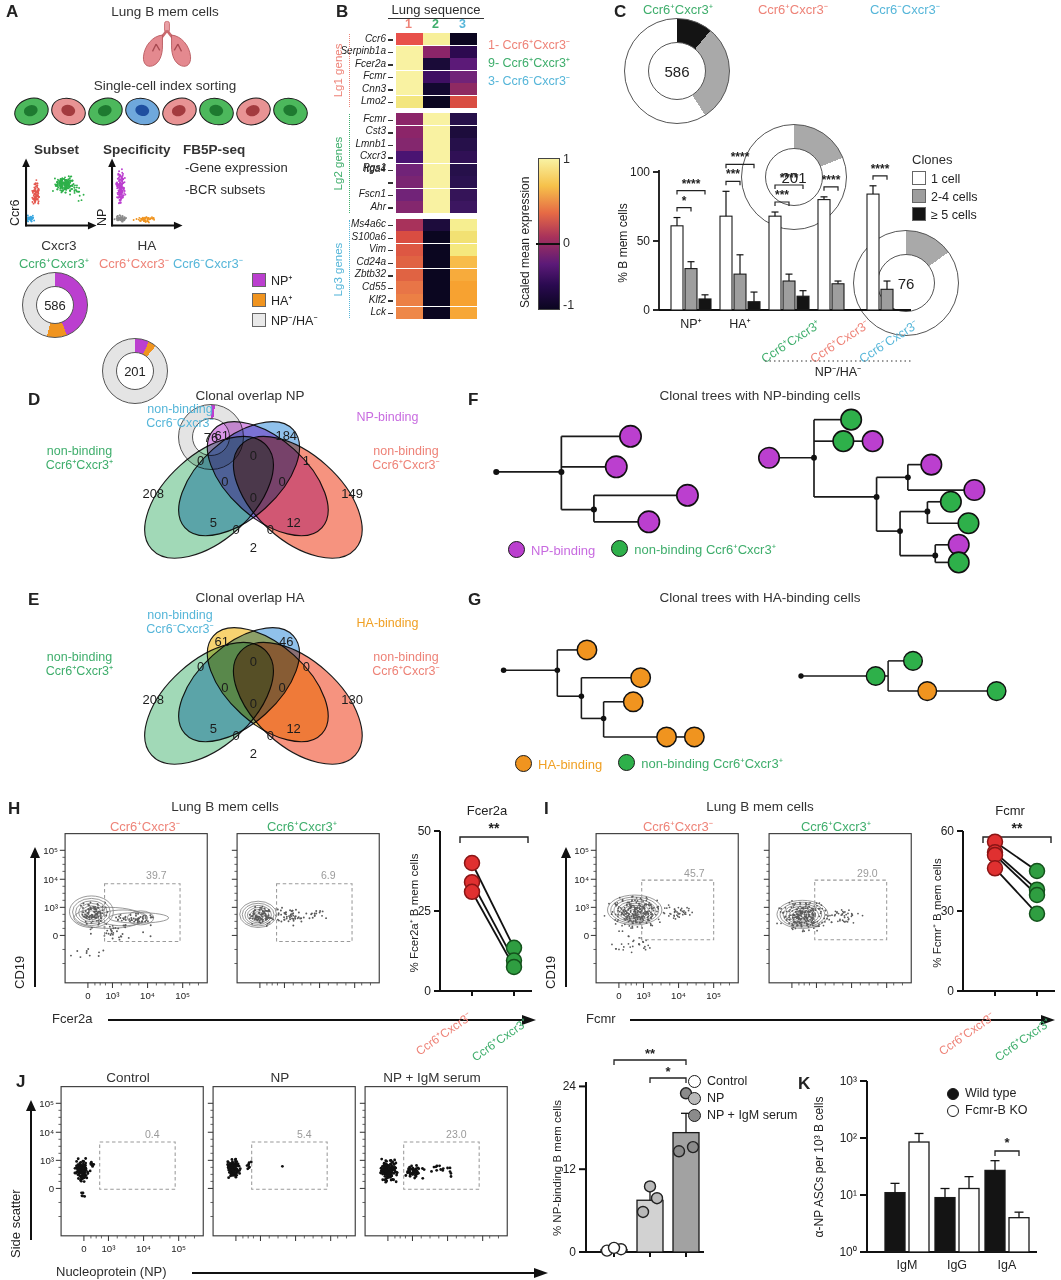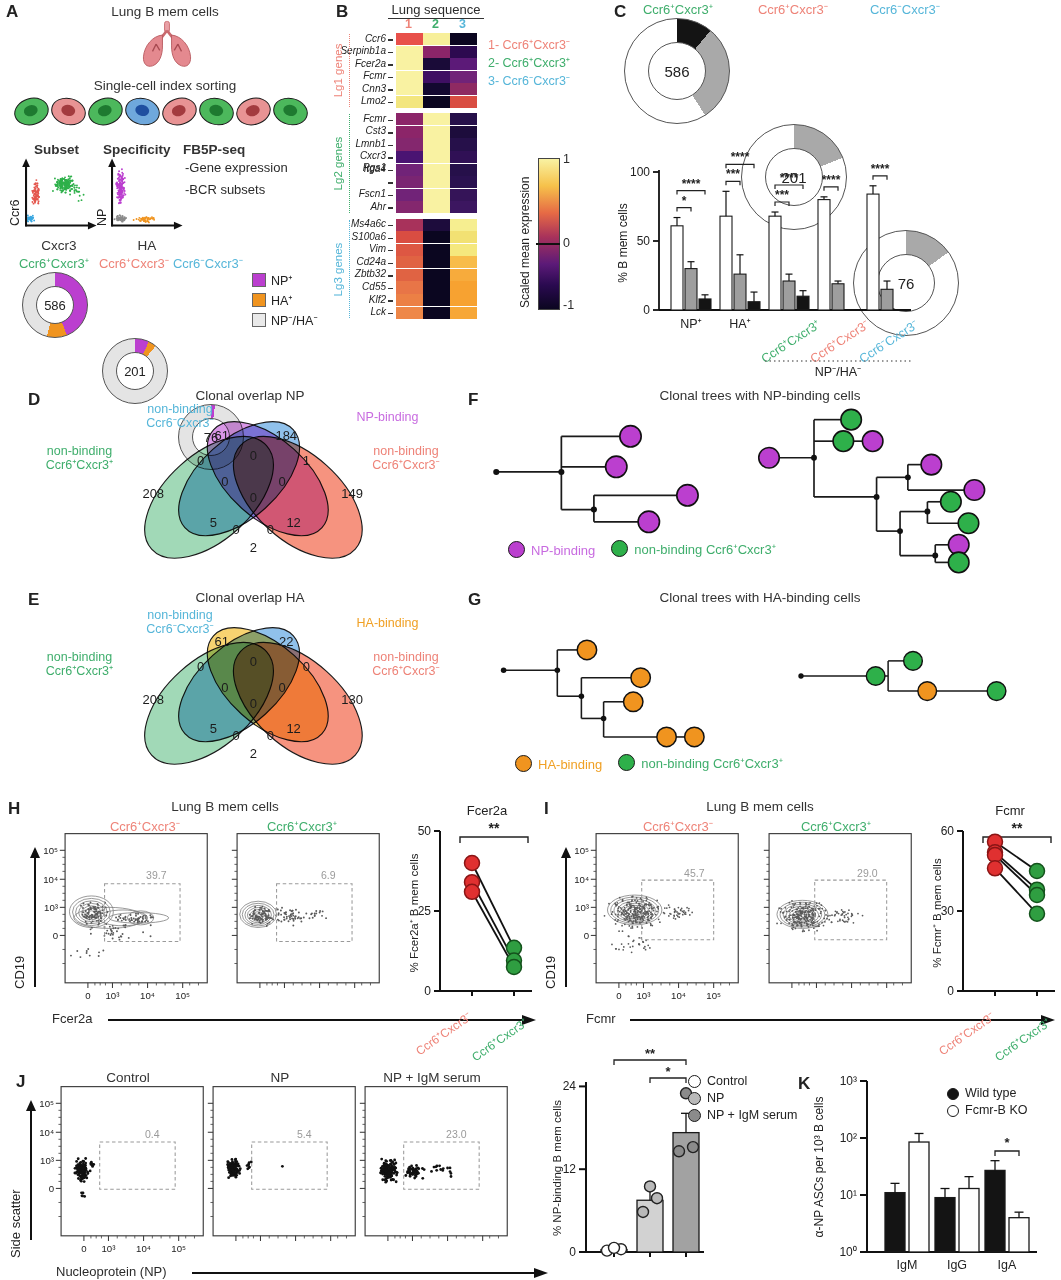--- a/index.html
+++ b/index.html
@@ -822,21 +822,21 @@
         <div class="hm-cell" style="left: 93px; top: 306.55px; width: 26.5px; height: 12.15px; background: rgb(11, 6, 32);"></div>
         <div class="hm-cell" style="left: 120px; top: 306.55px; width: 26.5px; height: 12.15px; background: rgb(247, 167, 55);"></div>
         <div class="hm-grp" style="left: 2px; top: 33px; height: 75.3px; color: rgb(238, 131, 120);">Lg1 genes</div>
         <div class="hm-dot" style="left: 19px; top: 34px; height: 73.3px; color: rgb(238, 131, 120);"></div>
         <div class="hm-grp" style="left: 2px; top: 113.3px; height: 100.4px; color: rgb(63, 174, 108);">Lg2 genes</div>
         <div class="hm-dot" style="left: 19px; top: 114.3px; height: 98.4px; color: rgb(63, 174, 108);"></div>
         <div class="hm-grp" style="left: 2px; top: 218.7px; height: 100.4px; color: rgb(86, 182, 217);">Lg3 genes</div>
         <div class="hm-dot" style="left: 19px; top: 219.7px; height: 98.4px; color: rgb(86, 182, 217);"></div>
       </div>
     <div class="abs c-salmon" style="left:158px;top:36px;font-size:12.5px;">1- Ccr6⁺Cxcr3⁻</div>
-    <div class="abs c-green" style="left:158px;top:54px;font-size:12.5px;">2- Ccr6⁺Cxcr3⁺</div>
+    <div class="abs c-green" style="left:158px;top:54px;font-size:12.5px;">9- Ccr6⁺Cxcr3⁺</div>
     <div class="abs c-blue" style="left:158px;top:72px;font-size:12.5px;">3- Ccr6⁻Cxcr3⁻</div>
     <div class="abs vert" style="left:188px;top:158px;height:150px;font-size:12px;">Scaled mean expression</div>
     <div class="abs" style="left:208px;top:158px;width:20px;height:150px;border:1px solid #444;background:linear-gradient(180deg,#f9f2a2 0%,#f6c14a 18%,#e66a45 36%,#a8325b 52%,#5c1a78 70%,#2a0a50 84%,#0b0620 100%);"></div>
     <div class="abs" style="left:206px;top:243px;width:24px;border-top:2px solid #111;"></div>
     <span class="abs" style="left:233px;top:152px;font-size:12.5px;">1</span>
     <span class="abs" style="left:233px;top:236px;font-size:12.5px;">0</span>
     <span class="abs" style="left:233px;top:298px;font-size:12.5px;">-1</span>
   </div>
 
   <div class="abs" style="left:610px;top:0;width:451px;height:385px;">
@@ -927,20 +927,26 @@
           <rect x="266" y="141.3" width="12" height="20.69999999999999" fill="#9e9e9e" stroke="#1a1a1a" stroke-width="1.1"></rect>
           <line x1="272" y1="141.3" x2="272" y2="133.02" stroke="#111" stroke-width="1.2"></line>
           <line x1="268.5" y1="133.02" x2="275.5" y2="133.02" stroke="#111" stroke-width="1.2"></line>
           <path d="M258 31.80000000000001 V27.80000000000001 H272 V31.80000000000001" fill="none" stroke="#222" stroke-width="1.2"></path>
           <text x="265" y="24.80000000000001" text-anchor="middle" font-size="12" font-weight="bold" fill="#222">****</text>
           <text x="276" y="197" text-anchor="middle" font-size="12.5" fill="#56b6d9" transform="rotate(-33 276 197)">Ccr6⁻Cxcr3⁻</text>
           <line x1="150" y1="213" x2="296" y2="213" stroke="#777" stroke-width="1.4" stroke-dasharray="1.5 3"></line>
           <text x="223" y="228" text-anchor="middle" font-size="12.5" fill="#222">NP⁻/HA⁻</text>
         </svg>
       </div>
+    <div class="abs" style="left:302px;top:152px;width:145px;">
+      <div style="font-size:13px;margin-bottom:4px;">Clones</div>
+      <div class="legrow"><span class="leg-sq" style="background:#ffffff"></span><span>1 cell</span></div>
+      <div class="legrow"><span class="leg-sq" style="background:#9e9e9e"></span><span>2-4 cells</span></div>
+      <div class="legrow"><span class="leg-sq" style="background:#141414"></span><span>≥ 5 cells</span></div>
+    </div>
   </div>
 
   <div class="abs" style="left:20px;top:388px;width:440px;height:196px;">
     <span class="abs panel-letter" style="left:8px;top:2px;">D</span>
     <div class="abs ttl ctr" style="left:90px;top:0;width:280px;">Clonal overlap NP</div>
     <div class="abs vlab c-blue" style="left:100px;top:14px;width:120px;">
       <div>non-binding</div>
         <div>Ccr6⁻Cxcr3⁻</div>
       </div>
     <div class="abs vlab c-purple" style="left:305px;top:22px;width:125px;">NP-binding</div>
@@ -994,21 +1000,21 @@
         <div>Ccr6⁺Cxcr3⁻</div>
       </div>
     <div class="abs" style="left:96px;top:34px;width:272px;height:152px;">
       <svg viewBox="0 0 380 210" width="100%" height="100%">
         <ellipse cx="130" cy="118" rx="108" ry="60" transform="rotate(-42 130 118)" fill-opacity="0.8" stroke="#1a1a1a" stroke-width="1.6" style="mix-blend-mode:multiply" fill="#8ad0a5"></ellipse>
         <ellipse cx="172" cy="92" rx="102" ry="55" transform="rotate(-42 172 92)" fill-opacity="0.8" stroke="#1a1a1a" stroke-width="1.6" style="mix-blend-mode:multiply" fill="#74b2e6"></ellipse>
         <ellipse cx="212" cy="92" rx="102" ry="55" transform="rotate(42 212 92)" fill-opacity="0.8" stroke="#1a1a1a" stroke-width="1.6" style="mix-blend-mode:multiply" fill="#f6c84e"></ellipse>
         <ellipse cx="254" cy="118" rx="108" ry="60" transform="rotate(42 254 118)" fill-opacity="0.8" stroke="#1a1a1a" stroke-width="1.6" style="mix-blend-mode:multiply" fill="#f4785f"></ellipse>
       </svg>
       <span class="vr" style="left:38.9%;top:15.2%">61</span>
-      <span class="vr" style="left:62.6%;top:15.2%">22</span>
+      <span class="vr" style="left:62.6%;top:15.2%">46</span>
       <span class="vr" style="left:31.1%;top:31.4%">0</span>
       <span class="vr" style="left:50.5%;top:28.6%">0</span>
       <span class="vr" style="left:70.0%;top:31.4%">0</span>
       <span class="vr" style="left:13.7%;top:53.3%">208</span>
       <span class="vr" style="left:40.0%;top:45.7%">0</span>
       <span class="vr" style="left:61.1%;top:45.7%">0</span>
       <span class="vr" style="left:86.8%;top:53.3%">130</span>
       <span class="vr" style="left:50.5%;top:56.2%">0</span>
       <span class="vr" style="left:35.8%;top:72.4%">5</span>
       <span class="vr" style="left:44.2%;top:77.1%">0</span>

